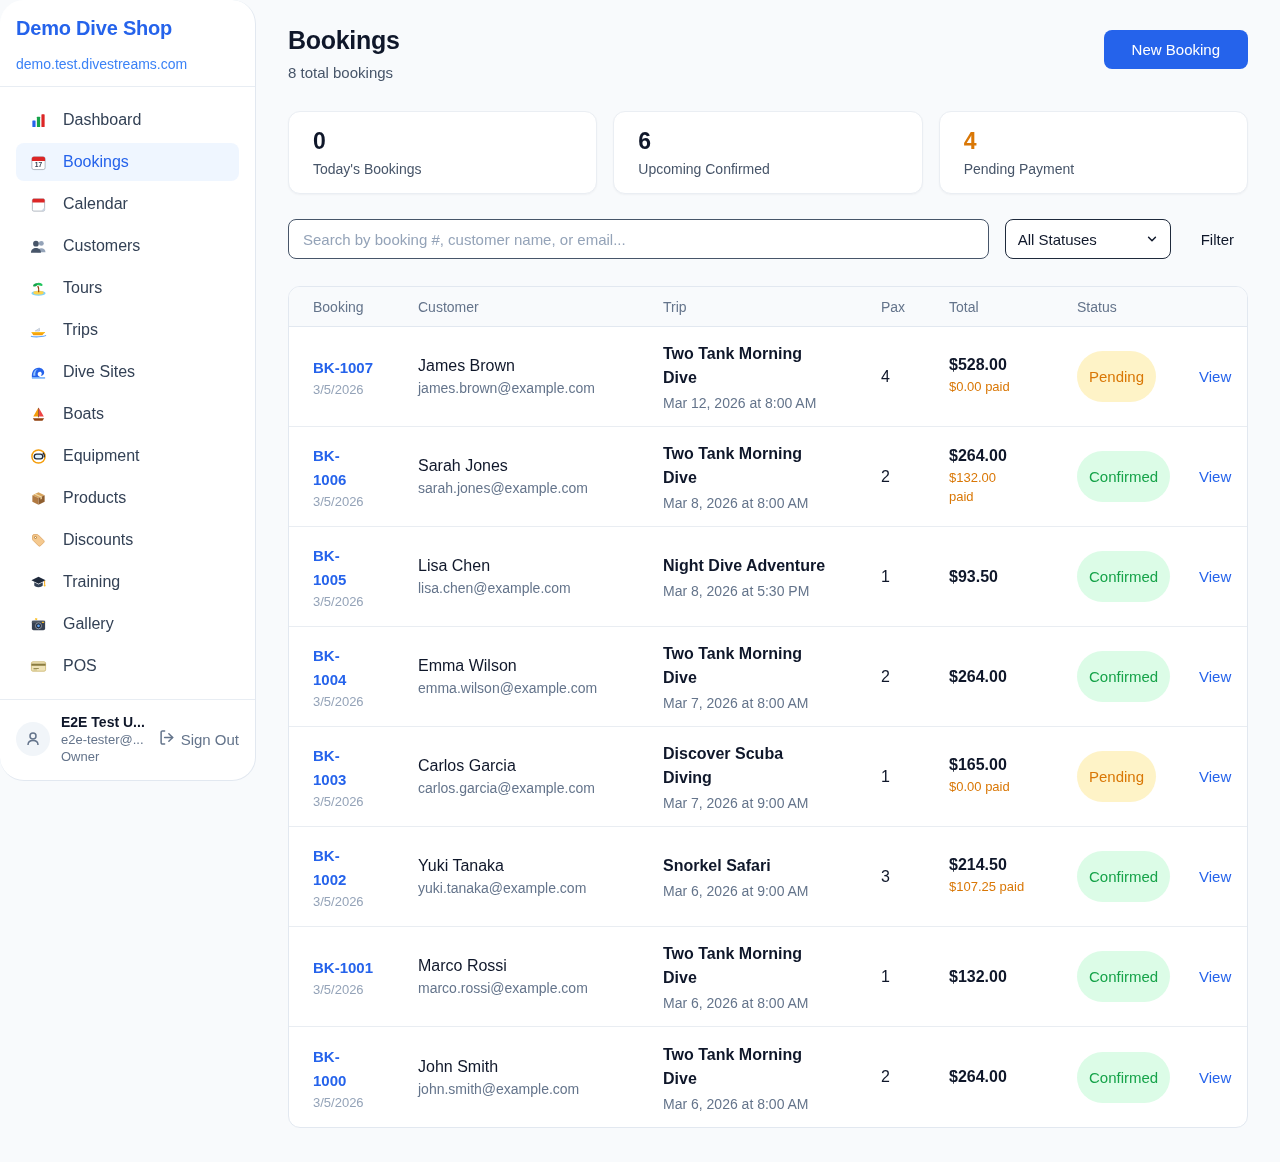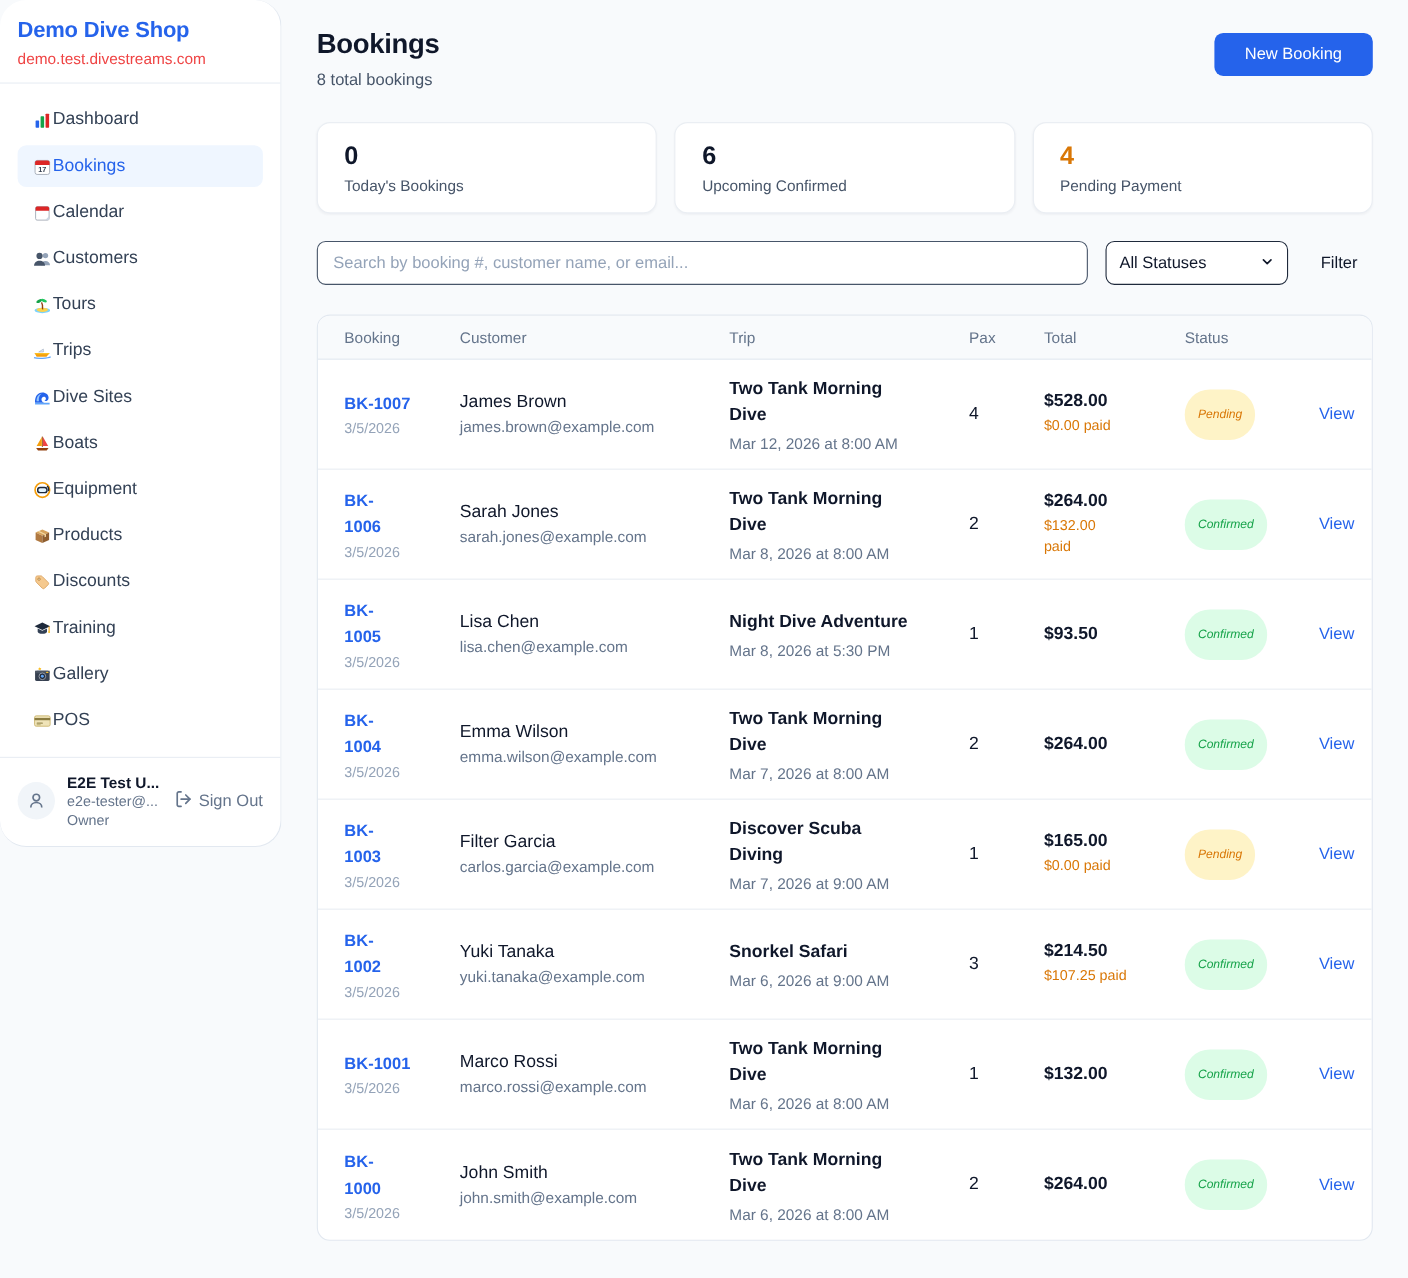--- a/index.html
+++ b/index.html
@@ -14,24 +14,24 @@
 
   
   .sidebar {
     width: 256px; background: #ffffff;
     border-right: 1px solid #e2e8f0; border-bottom: 1px solid #e2e8f0;
     flex-shrink: 0;
     border-radius: 24px;
   }
   .sidebar-header { padding: 17px 16px 14px; border-bottom: 1px solid #e8edf3; }
   .brand-name { color: #2563eb; font-size: 20px; font-weight: 700; letter-spacing: -0.2px; }
-  .brand-domain { color: #ef4444; font-size: 14px; margin-top: 5px; }
+  .brand-domain { color: #3b82f6; font-size: 14px; margin-top: 16px; }
   .nav { padding: 14px 16px; display: flex; flex-direction: column; gap: 4px; }
   .nav-item {
-    display: flex; align-items: center; gap: 0;
+    display: flex; align-items: center; gap: 15px;
     padding: 10px 12px; border-radius: 8px;
     font-size: 16px; color: #334155; cursor: pointer;
   }
   .nav-item.active { background: #eff6ff; color: #2563eb; font-weight: 500; }
   .nav-icon { width: 20px; height: 18px; display: inline-flex; align-items: center; justify-content: center; }
   .nav-icon svg { display: block; }
   .sidebar-footer {
     border-top: 1px solid #e8edf3;
     padding: 14px 16px 16px;
     display: flex; align-items: center; gap: 11px;
@@ -104,21 +104,21 @@
   .bk-date { color: #94a3b8; font-size: 13px; margin-top: 2px; }
   .cust-name { font-size: 16px; color: #0f172a; }
   .cust-email { font-size: 14px; color: #64748b; margin-top: 5px; }
   .trip-name { font-size: 16px; font-weight: 700; color: #0f172a; max-width: 168px; line-height: 1.5; }
   .trip-date { font-size: 14px; color: #64748b; margin-top: 5px; }
   .pax-value { font-size: 16px; color: #0f172a; }
   .total-amount { font-size: 16px; font-weight: 700; color: #0f172a; }
   .paid-amount { font-size: 13px; color: #d97706; margin-top: 4px; max-width: 104px; white-space: pre-line; line-height: 1.45; }
   .badge {
     display: inline-block; border-radius: 999px; padding: 17px 12px;
-    font-size: 11px; font-weight: 500; font-style: italic;
+    font-size: 15px; font-weight: 500;
   }
   .badge-pending { background: #fef3c7; color: #d97706; }
   .badge-confirmed { background: #dcfce7; color: #16a34a; }
   .view-link { color: #2563eb; font-size: 15px; font-weight: 500; cursor: pointer; }
 </style>
 </head>
 <body>
 
 <div class="app">
 
@@ -459,21 +459,21 @@
     <div class="view-link">View</div>
   </div>
 
   <div class="trow">
     <div>
       <div class="bk-id">BK-
 1003</div>
       <div class="bk-date">3/5/2026</div>
     </div>
     <div>
-      <div class="cust-name">Filter Garcia</div>
+      <div class="cust-name">Carlos Garcia</div>
       <div class="cust-email">carlos.garcia@example.com</div>
     </div>
     <div>
       <div class="trip-name">Discover Scuba Diving</div>
       <div class="trip-date">Mar 7, 2026 at 9:00 AM</div>
     </div>
     <div class="pax-value">1</div>
     <div>
       <div class="total-amount">$165.00</div>
       <div class="paid-amount">$0.00 paid</div>

